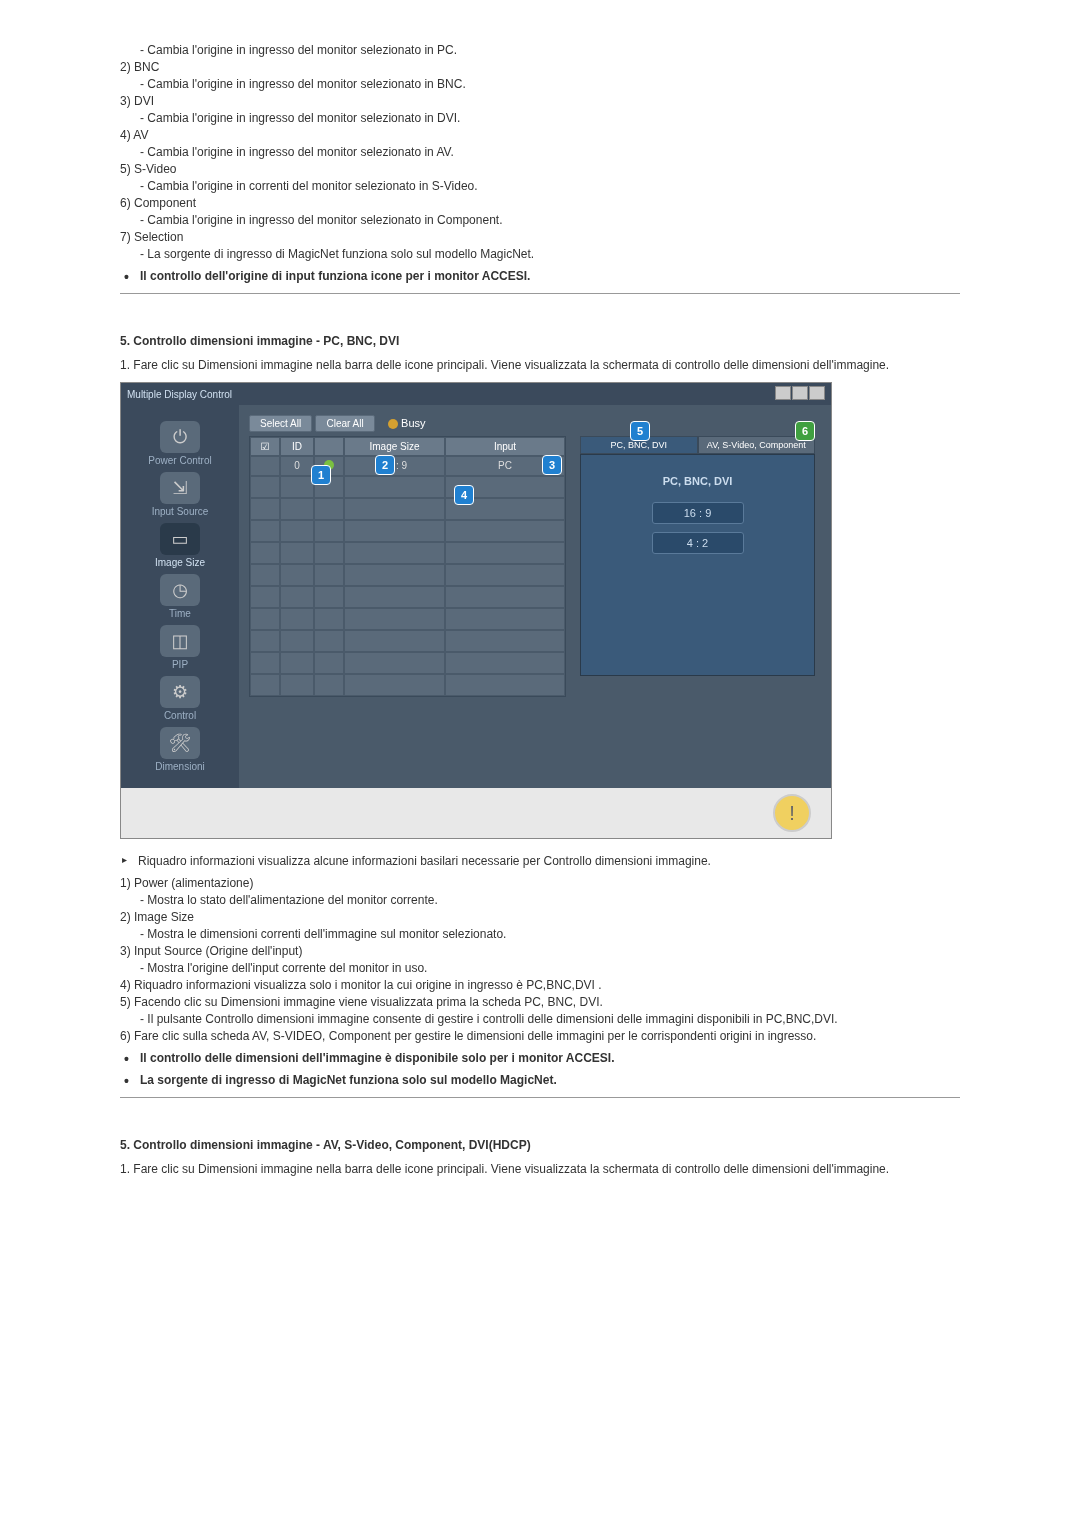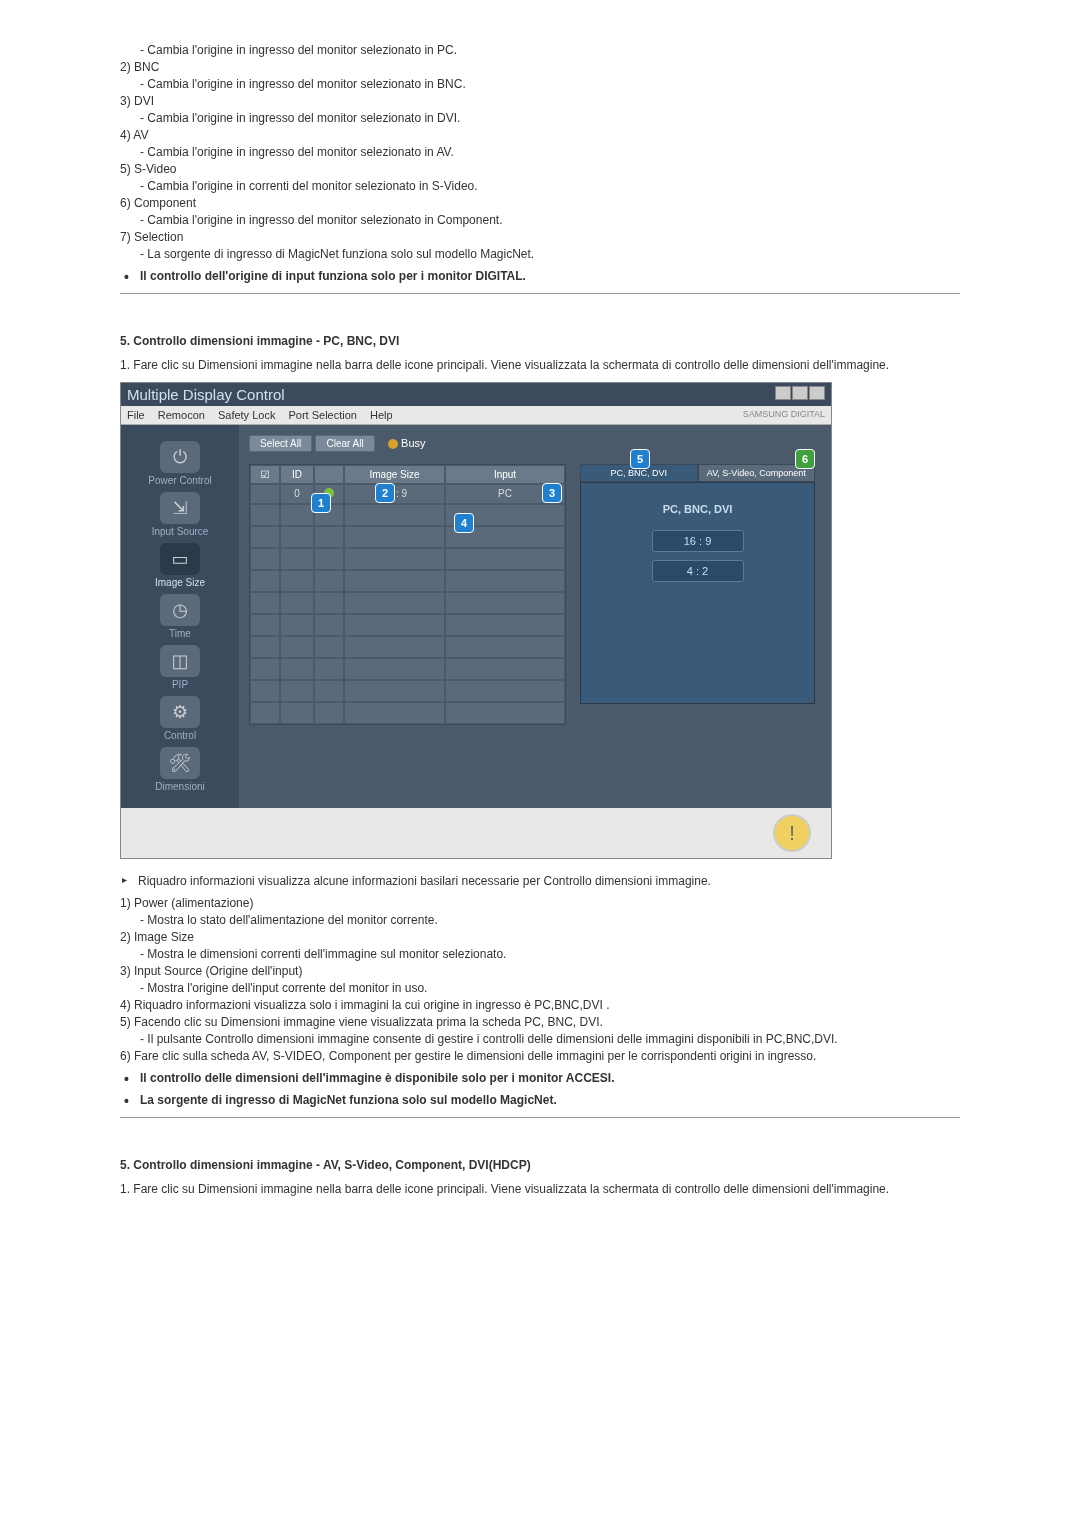--- a/index.html
+++ b/index.html
@@ -56,21 +56,21 @@
   margin: 10px 0 15px 0;
 }
 .window {
   width: 710px;
   background: #4a5a6a;
   border: 1px solid #888;
 }
 .title-bar {
   background: #3b4a5c;
   color: #d0e0f0;
-  font-size: 15px;
+  font-size: 10px;
   padding: 3px 6px;
   display: flex;
   justify-content: space-between;
   align-items: center;
 }
 .title-bar .controls span {
   display: inline-block;
   width: 14px;
   height: 12px;
   background: #ccc;
@@ -125,21 +125,21 @@
 .sidebar .side-item.active {
   color: #d0e0f0;
 }
 .main-area {
   flex: 1;
   background: #4a5a6a;
   padding: 10px;
   position: relative;
 }
 .top-buttons {
-  margin-bottom: 12px;
+  margin-bottom: 4px;
 }
 .btn {
   display: inline-block;
   background: #7a8a9a;
   color: #fff;
   border: 1px solid #5a6a7a;
   padding: 2px 10px;
   font-size: 10px;
   border-radius: 2px;
 }
@@ -305,42 +305,32 @@
 
 <div class="item-line"><span>5)</span> <span>S-Video</span></div>
 <div class="sub-line">- Cambia l'origine in correnti del monitor selezionato in S-Video.</div>
 
 <div class="item-line"><span>6)</span> <span>Component</span></div>
 <div class="sub-line">- Cambia l'origine in ingresso del monitor selezionato in Component.</div>
 
 <div class="item-line"><span>7)</span> <span>Selection</span></div>
 <div class="sub-line">- La sorgente di ingresso di MagicNet funziona solo sul modello MagicNet.</div>
 
-<div class="bullet-line bold">Il controllo dell'origine di input funziona solo per i monitor DIGITAL.</div>
+<div class="bullet-line bold">Il controllo dell'origine di input funziona icone per i monitor ACCESI.</div>
 
 <hr class="section-divider">
 
 <div class="section-title">5. Controllo dimensioni immagine - PC, BNC, DVI</div>
 <div class="item-line" style="margin-left:0">1.  Fare clic su Dimensioni immagine nella barra delle icone principali. Viene visualizzata la schermata di controllo delle dimensioni dell'immagine.</div>
 
 <div class="screenshot">
   <div class="window">
     <div class="title-bar">
       <span>Multiple Display Control</span>
       <span class="controls"><span></span><span></span><span></span></span>
-    </div>
-    <div class="menu-bar">
-      <span class="menus">
-        <span>File</span>
-        <span>Remocon</span>
-        <span>Safety Lock</span>
-        <span>Port Selection</span>
-        <span>Help</span>
-      </span>
-      <span class="logo">SAMSUNG DIGITAL</span>
     </div>
     <div class="body-area">
       <div class="sidebar">
         <div class="side-item">
             <div class="side-icon">⏻</div>
             <div>Power Control</div>
           </div>
         <div class="side-item">
             <div class="side-icon">⇲</div>
             <div>Input Source</div>
@@ -495,21 +485,21 @@
 
 <div class="item-line"><span>1)</span> <span>Power (alimentazione)</span></div>
 <div class="sub-line">- Mostra lo stato dell'alimentazione del monitor corrente.</div>
 
 <div class="item-line"><span>2)</span> <span>Image Size</span></div>
 <div class="sub-line">- Mostra le dimensioni correnti dell'immagine sul monitor selezionato.</div>
 
 <div class="item-line"><span>3)</span> <span>Input Source (Origine dell'input)</span></div>
 <div class="sub-line">- Mostra l'origine dell'input corrente del monitor in uso.</div>
 
-<div class="item-line"><span>4)</span> <span>Riquadro informazioni visualizza solo i immagini la cui origine in ingresso è PC,BNC,DVI .</span></div>
+<div class="item-line"><span>4)</span> <span>Riquadro informazioni visualizza solo i monitor la cui origine in ingresso è PC,BNC,DVI .</span></div>
 
 <div class="item-line"><span>5)</span> <span>Facendo clic su Dimensioni immagine viene visualizzata prima la scheda PC, BNC, DVI.</span></div>
 <div class="sub-line">- Il pulsante Controllo dimensioni immagine consente di gestire i controlli delle dimensioni delle immagini disponibili in PC,BNC,DVI.</div>
 
 <div class="item-line"><span>6)</span> <span>Fare clic sulla scheda AV, S-VIDEO, Component per gestire le dimensioni delle immagini per le corrispondenti origini in ingresso.</span></div>
 
 <div class="bullet-line bold">Il controllo delle dimensioni dell'immagine è disponibile solo per i monitor ACCESI.</div>
 <div class="bullet-line bold">La sorgente di ingresso di MagicNet funziona solo sul modello MagicNet.</div>
 
 <hr class="section-divider">

